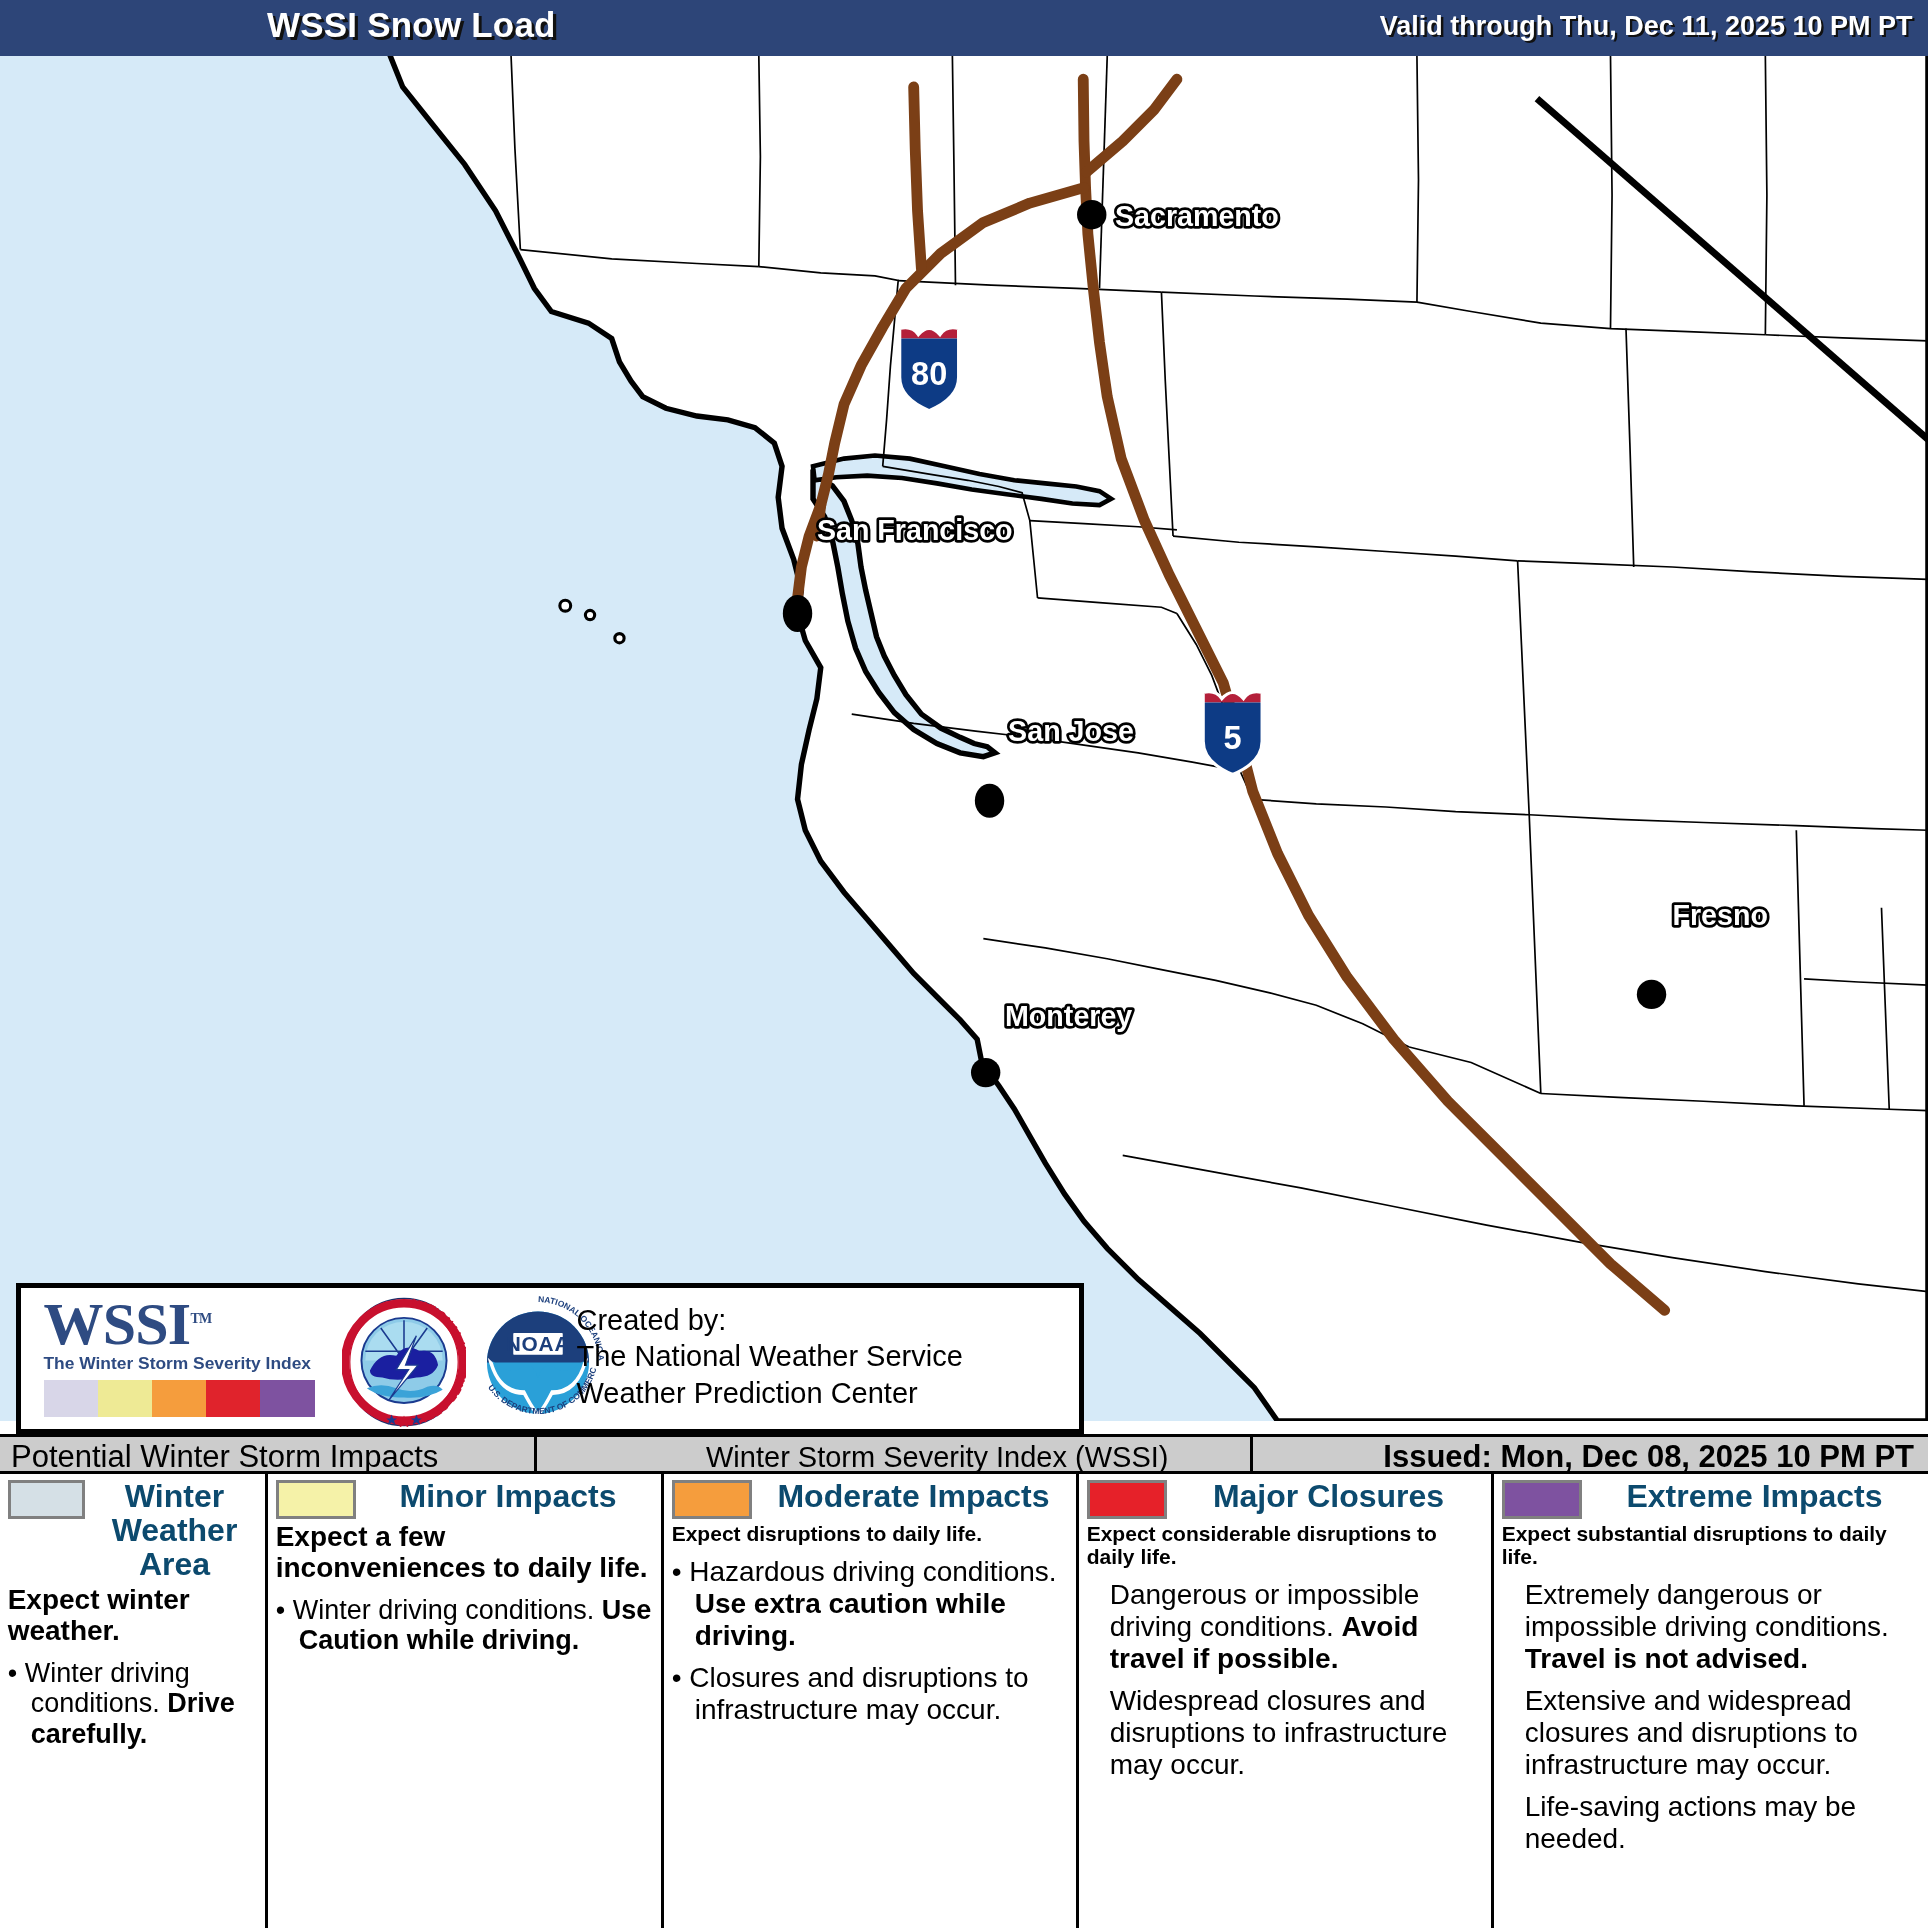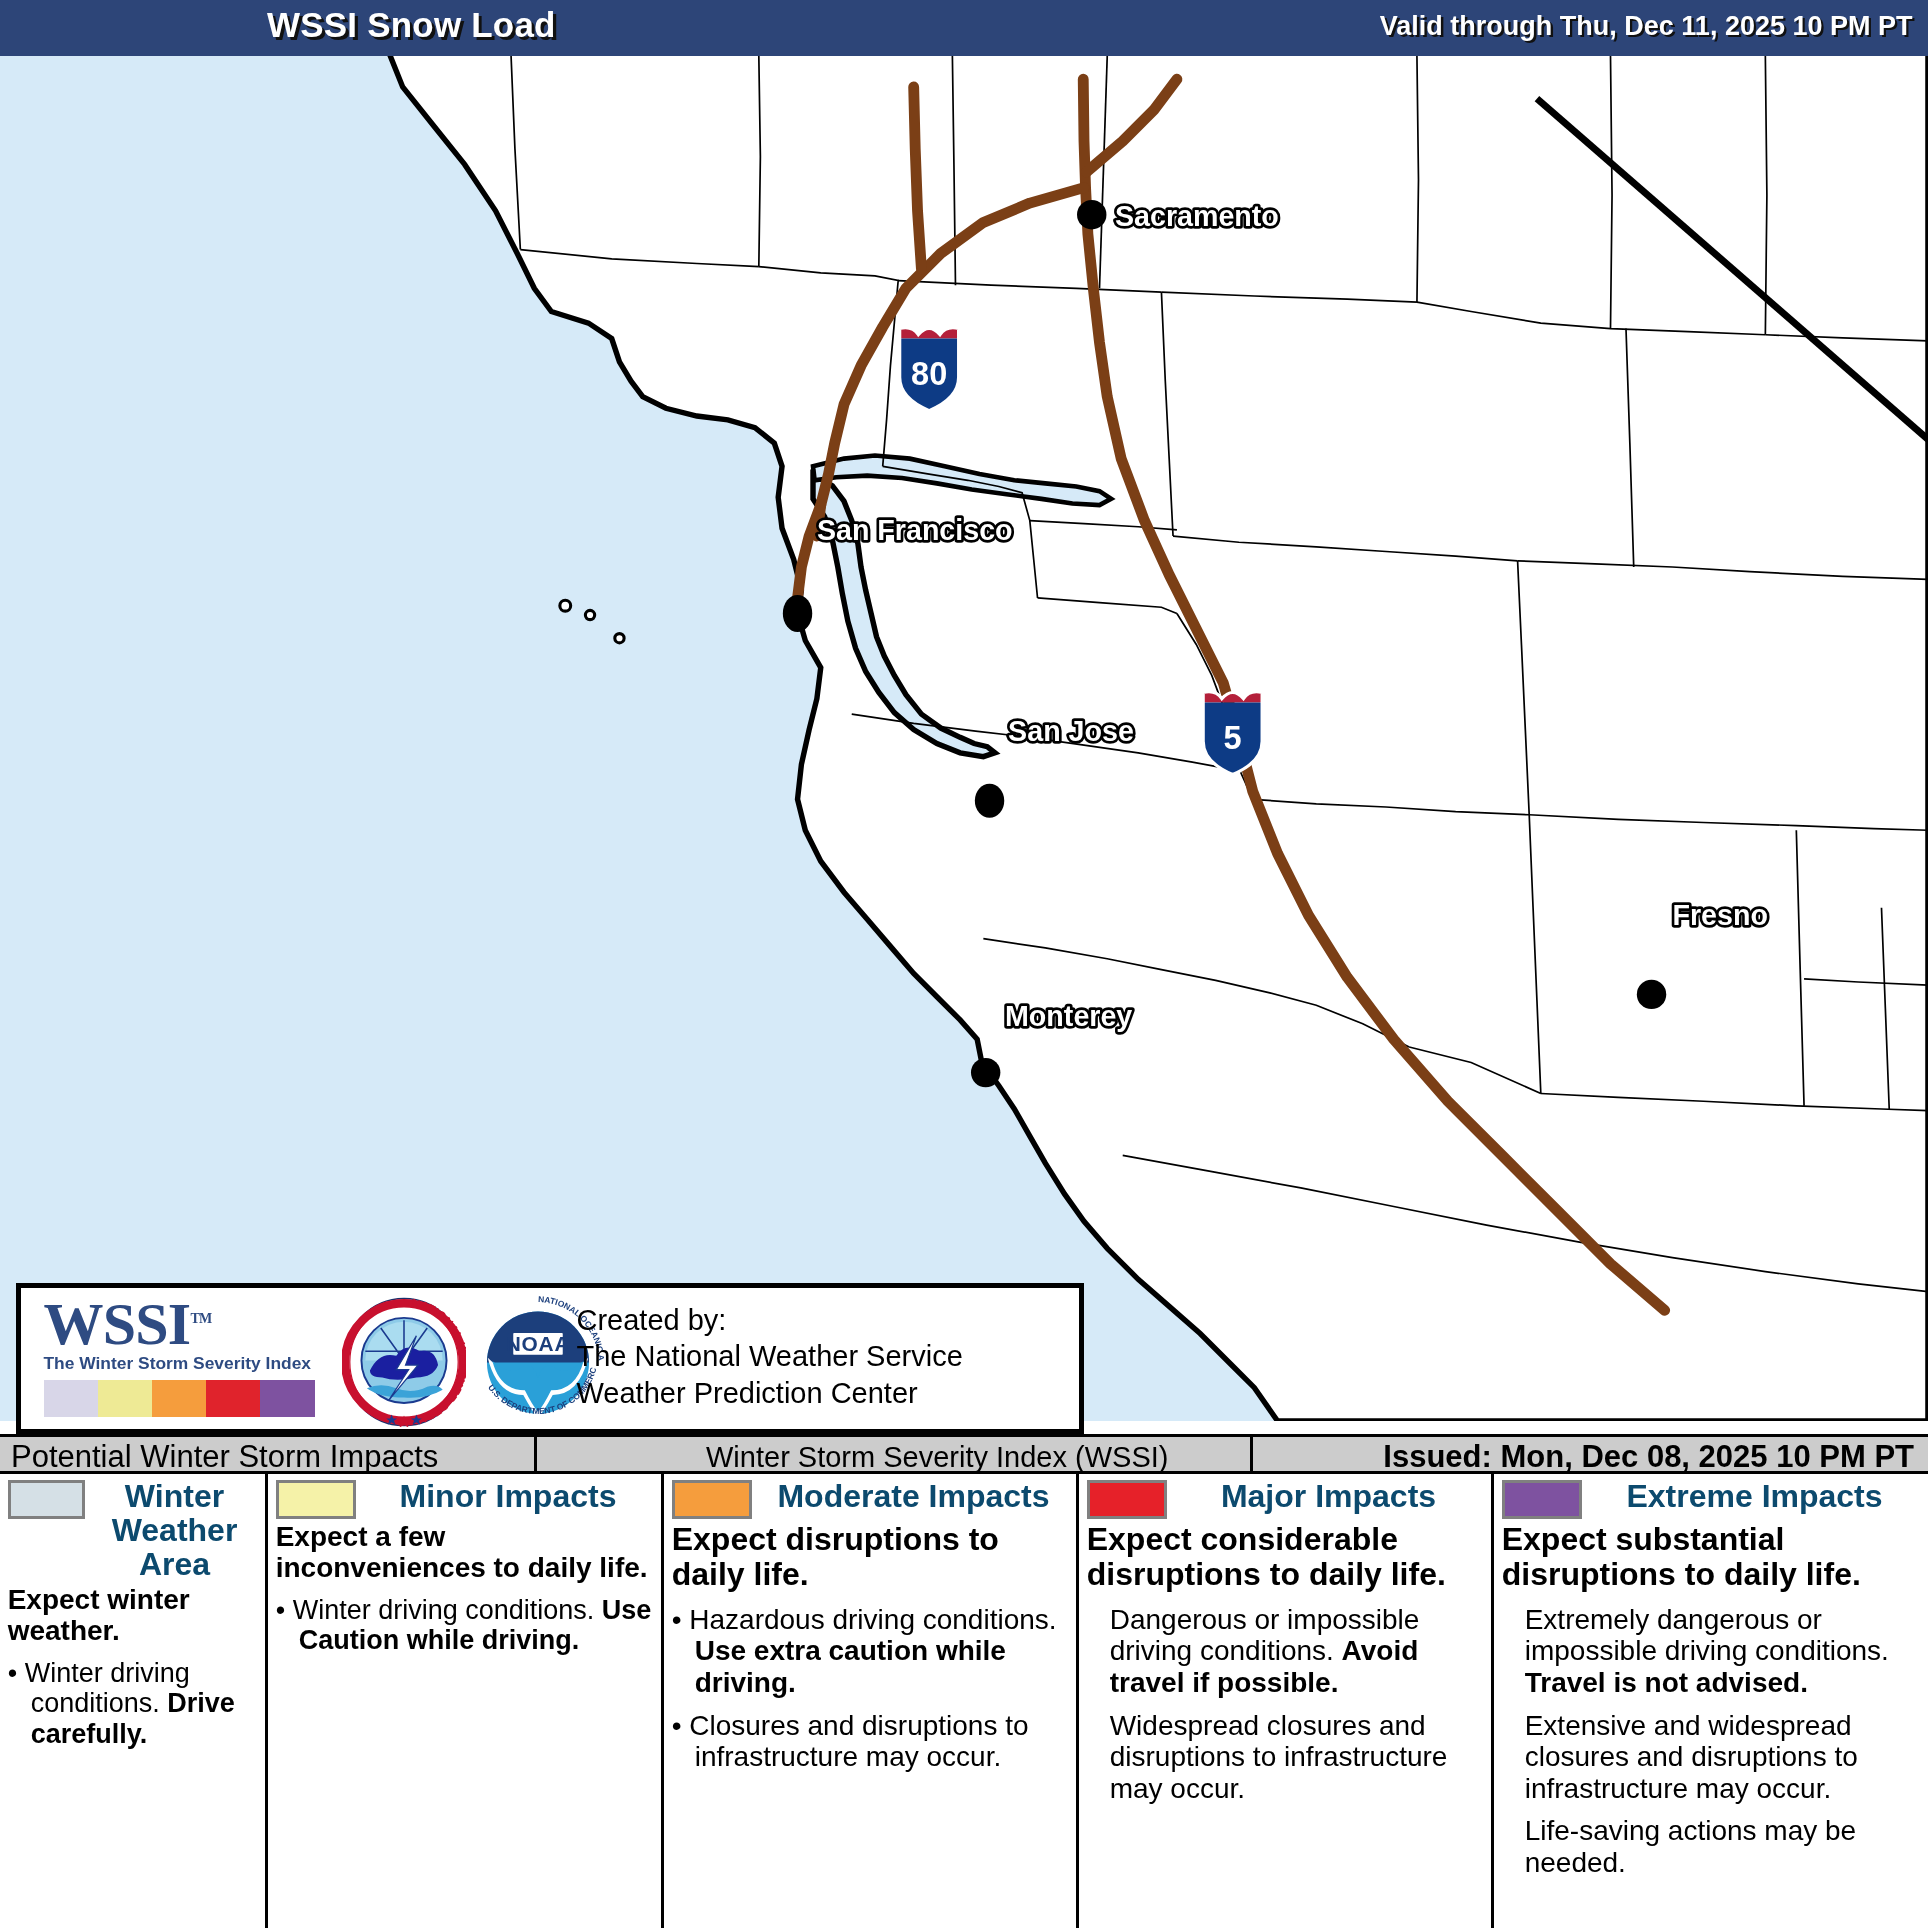--- a/index.html
+++ b/index.html
@@ -52,21 +52,21 @@
   .lcol.c4{width:434px;}
 
   .lhead{display:flex;align-items:flex-start;gap:7px;}
   .swatch{flex:0 0 auto;width:80px;height:39px;border:3.9px solid #808080;box-sizing:border-box;}
   .lcol.c0 .swatch{width:77px;}
   .lhead-title{font-size:32px;font-weight:bold;color:#0c4a6e;line-height:1.06;flex:1;}
   .lcol.c0 .lhead-title{text-align:center;}
   .lcol.c1 .lhead-title,.lcol.c2 .lhead-title,.lcol.c3 .lhead-title,.lcol.c4 .lhead-title{
     text-align:center;white-space:nowrap;}
 
-  .lsummary{font-size:32px;font-weight:bold;color:#000;line-height:1.1;margin-top:3.1px;}
+  .lsummary{font-size:21px;font-weight:bold;color:#000;line-height:1.1;margin-top:3.1px;}
   .lbullets{margin:0;padding:0;list-style:none;}
   .lbullets li{font-size:28px;color:#000;line-height:1.13;margin-top:11px;
     padding-left:23px;text-indent:-23px;}
   .lbullets li .b{font-weight:bold;}
   .lbullets li.nobul{padding-left:23px;text-indent:0;}
   .lcol.c0 .lsummary,.lcol.c1 .lsummary{font-size:28px;}
   .lcol.c0 .lbullets li,.lcol.c1 .lbullets li{font-size:27px;}
 </style>
 </head>
 <body>
@@ -307,21 +307,21 @@
       <div class="lsummary">Expect disruptions to daily life.</div>
       <ul class="lbullets">
         <li>•&nbsp;<span>Hazardous driving conditions. </span><span class="b">Use extra caution while driving.</span></li>
         <li>•&nbsp;<span>Closures and disruptions to infrastructure may occur.</span></li>
       </ul>
     </div>
 
     <div class="lcol c3">
       <div class="lhead">
         <div class="swatch" style="background:#e62129"></div>
-        <div class="lhead-title">Major Impacts</div>
+        <div class="lhead-title">Major Closures</div>
       </div>
       <div class="lsummary">Expect considerable disruptions to daily life.</div>
       <ul class="lbullets">
         <li class="nobul"><span>Dangerous or impossible driving conditions. </span><span class="b">Avoid travel if possible.</span></li>
         <li class="nobul"><span>Widespread closures and disruptions to infrastructure may occur.</span></li>
       </ul>
     </div>
 
     <div class="lcol c4">
       <div class="lhead">

